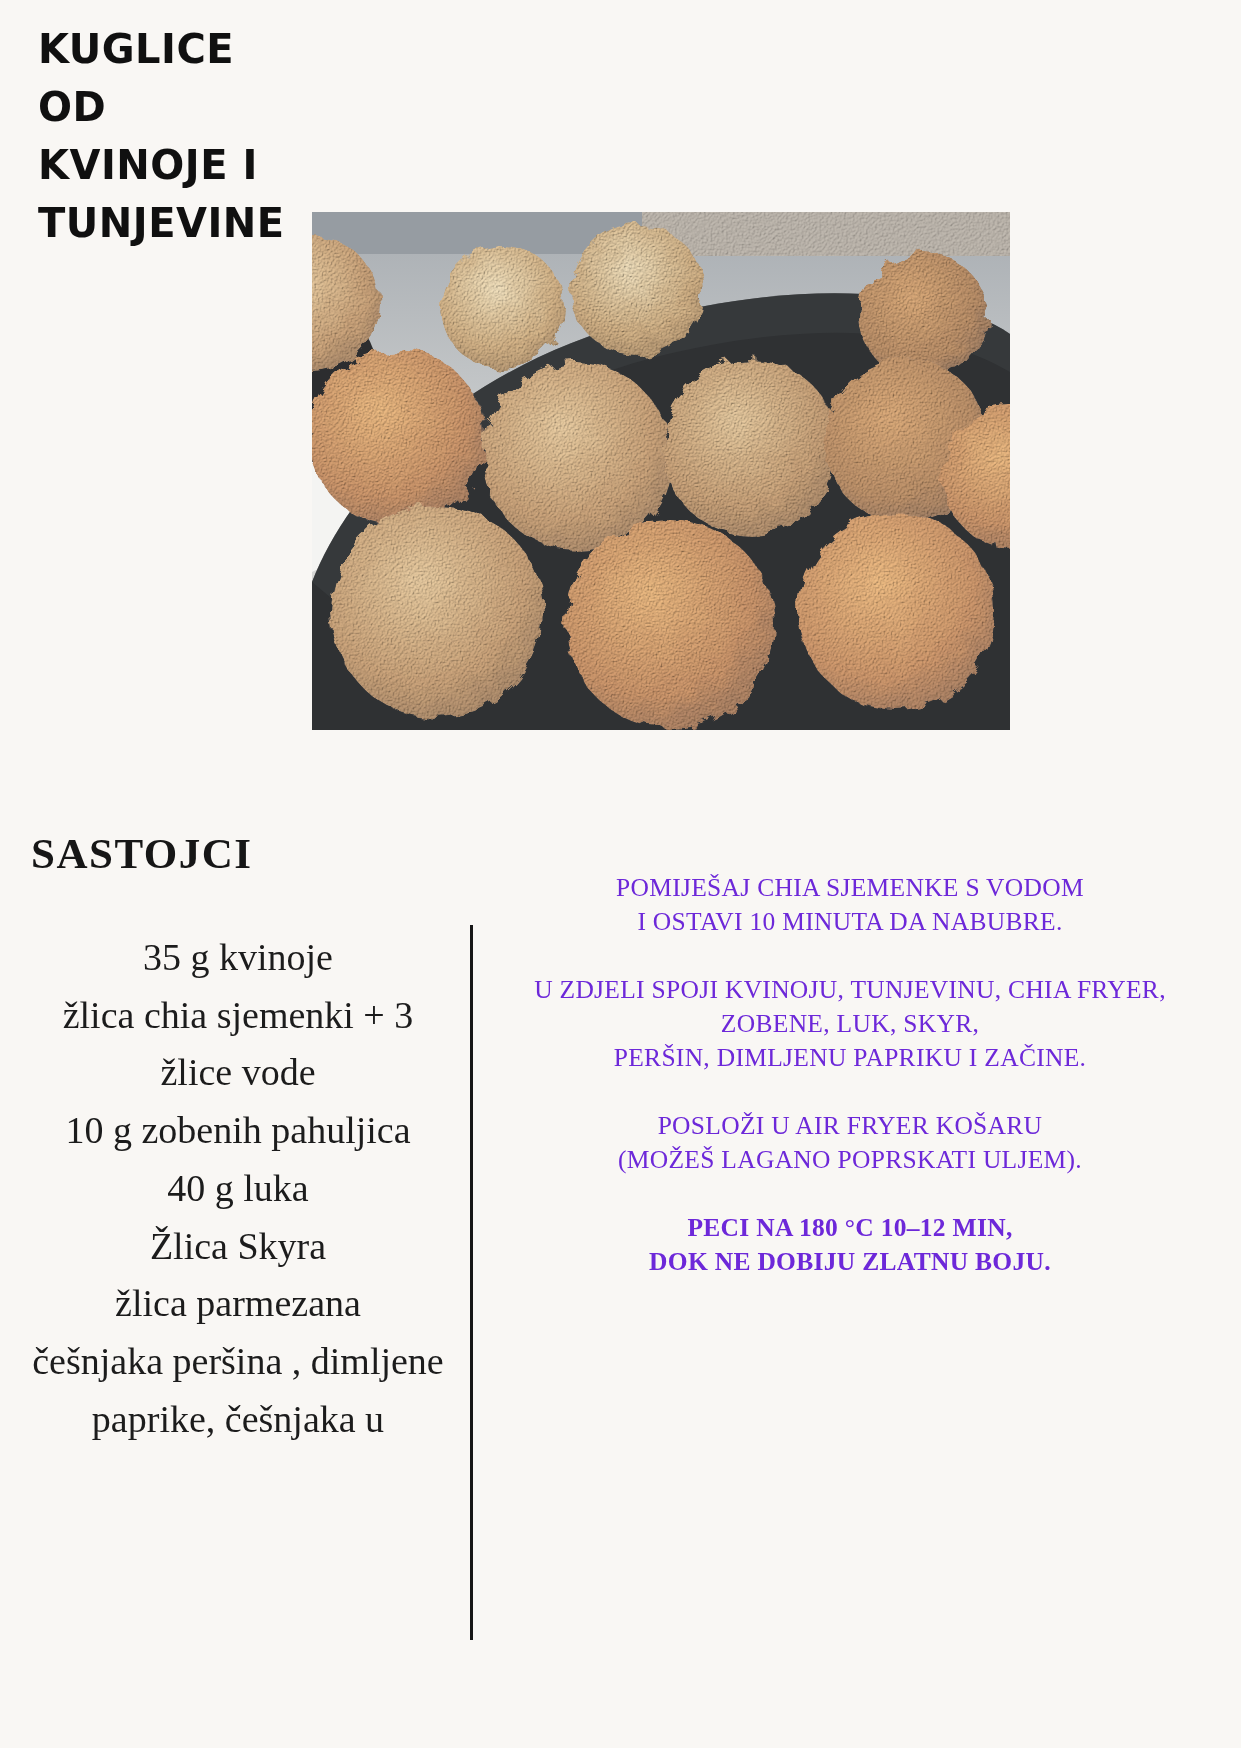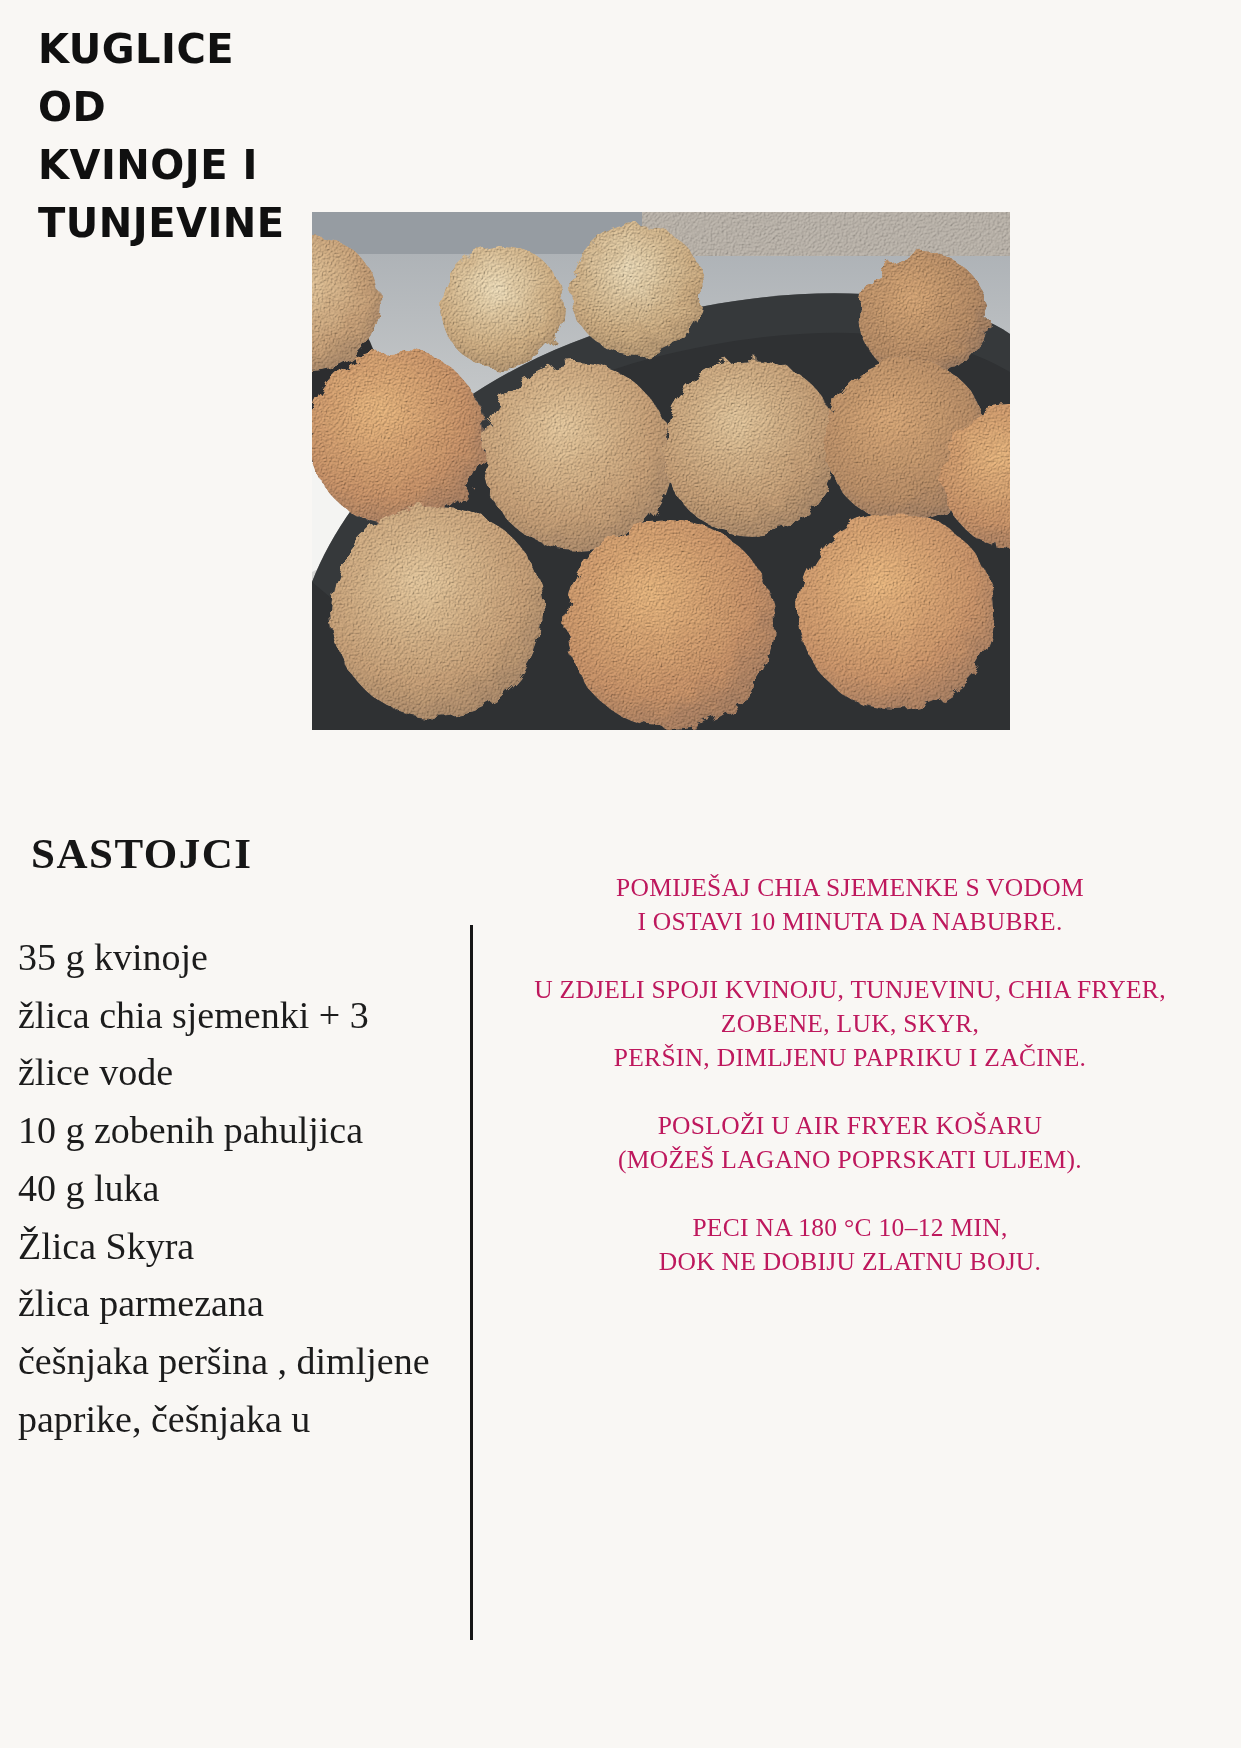--- a/index.html
+++ b/index.html
@@ -55,21 +55,21 @@
     font-size: 43px;
     letter-spacing: 1.5px;
     color: #161616;
     margin: 3px;
   }
   .ingredients {
     position: absolute;
     left: 18px;
     top: 929px;
     width: 440px;
-    text-align: left;
+    text-align: center;
     font-size: 38px;
     line-height: 57.7px;
     color: #1c1c1c;
   }
 
   
   .divider {
     position: absolute;
     left: 470px;
     top: 925px;
@@ -81,24 +81,24 @@
   
   .instructions {
     position: absolute;
     left: 460px;
     top: 871px;
     width: 780px;
     text-align: center;
     font-size: 25.5px;
     line-height: 34px;
     letter-spacing: 0.3px;
-    color: #be185d;
+    color: #6d28d9;
   }
   .instructions .step { margin: 0 0 34px 0; }
-  .instructions .step:last-child { margin-bottom: 0; }
+  .instructions .step:last-child { margin-bottom: 0; font-weight: bold; }
 </style>
 </head>
 <body>
 
 <h1 class="title">
   <span>KUGLICE OD</span>
   <span>KVINOJE I</span>
   <span>TUNJEVINE</span>
 </h1>
 

